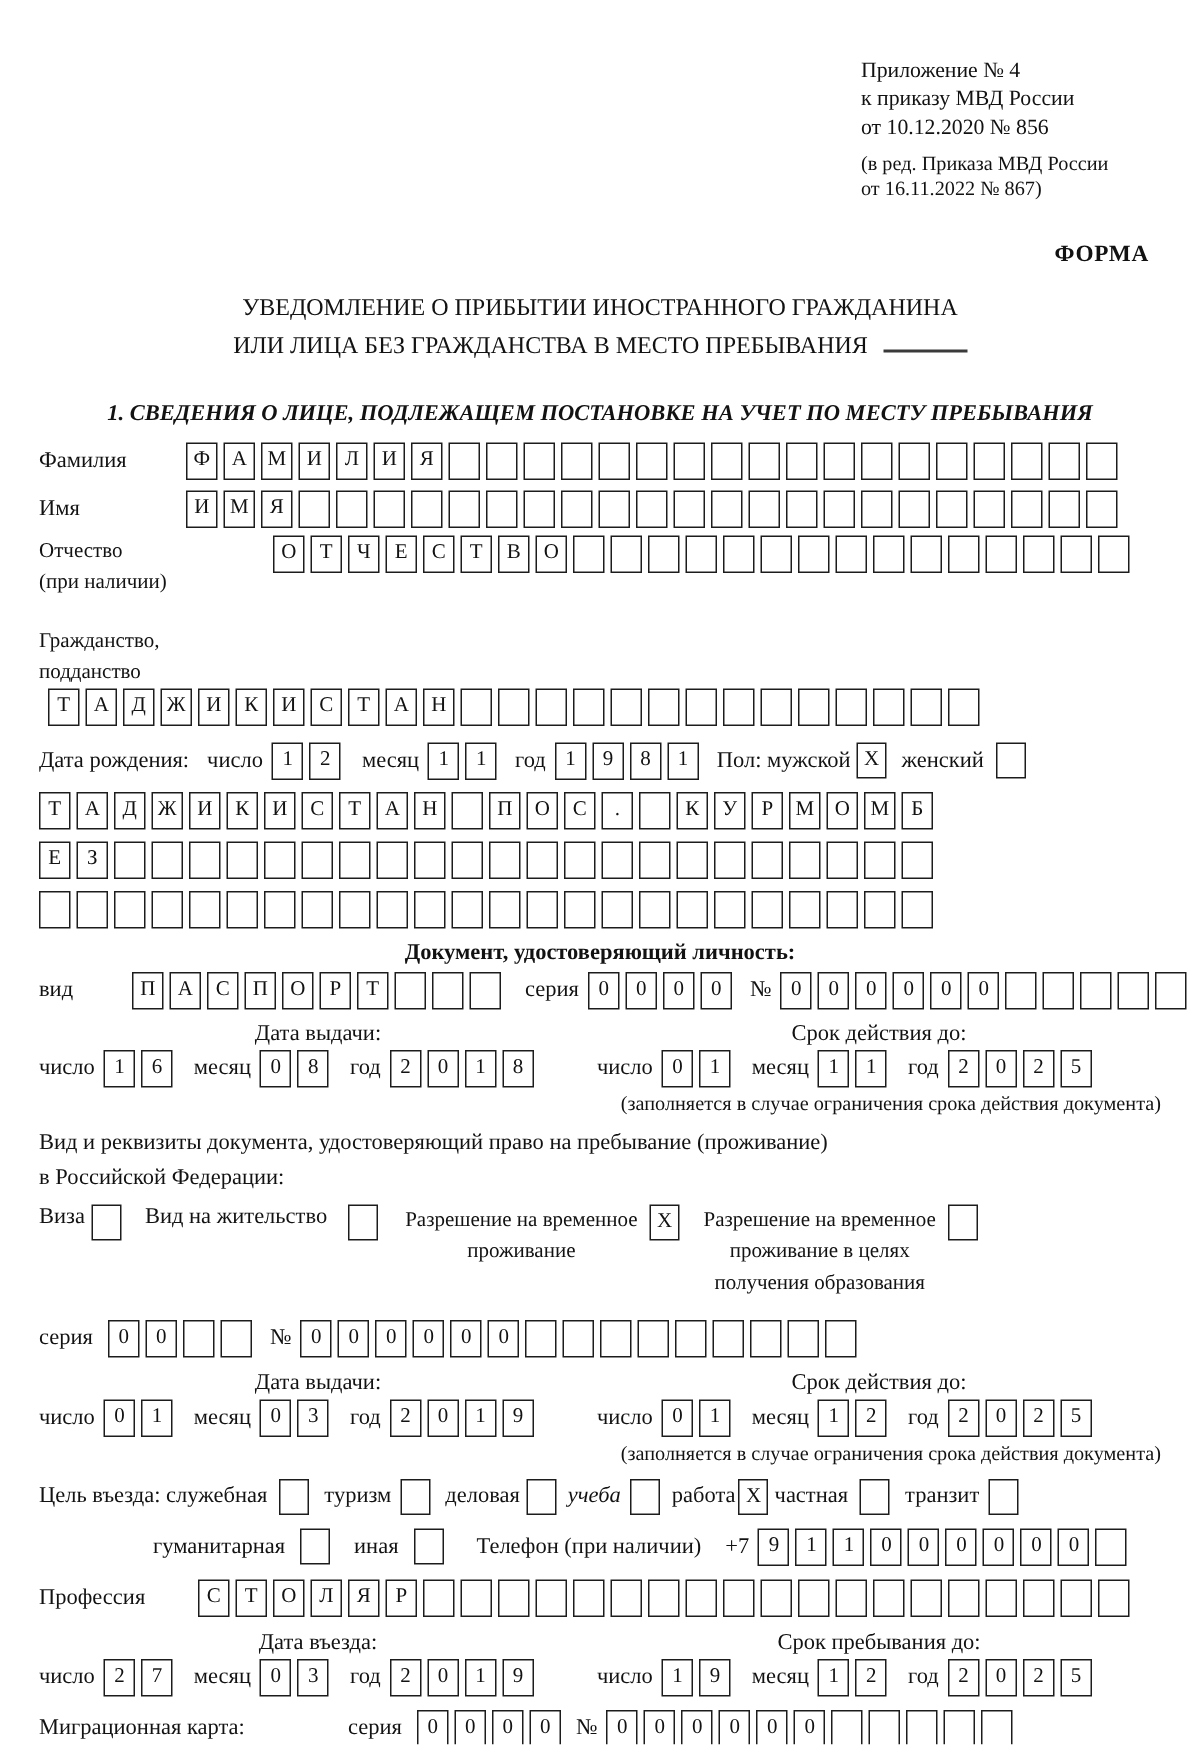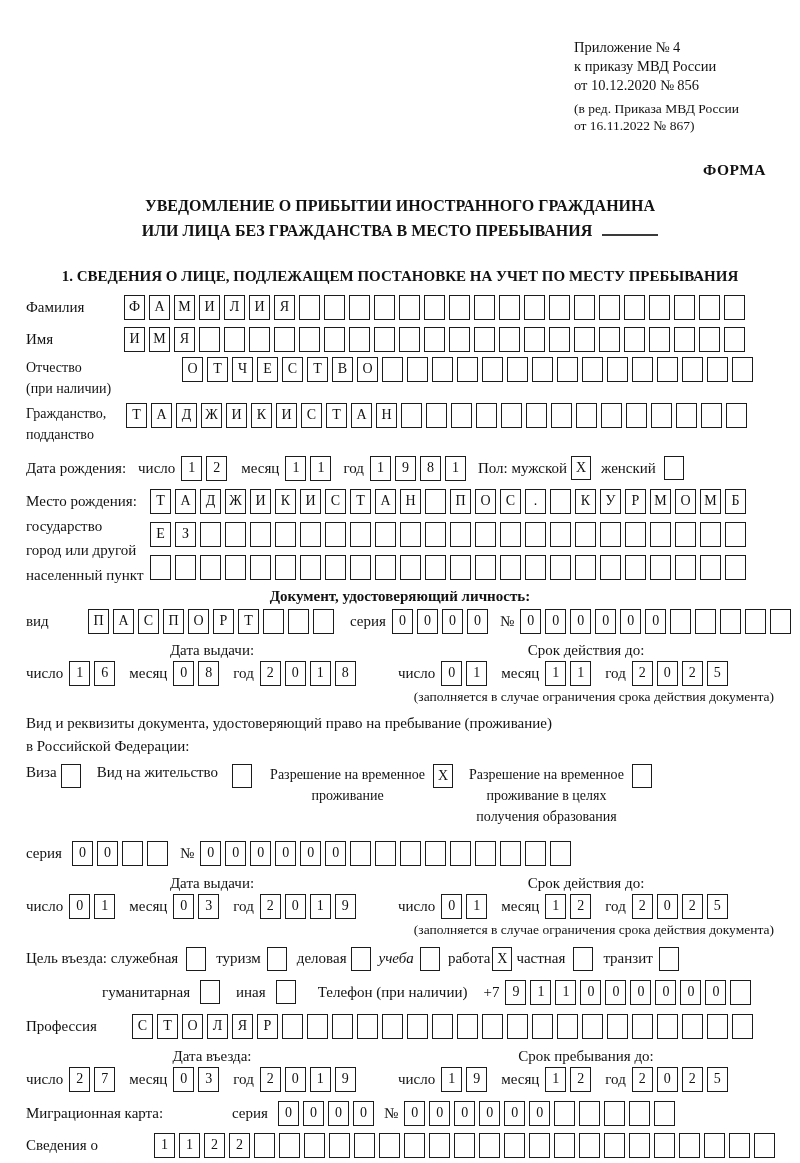--- a/index.html
+++ b/index.html
@@ -2,23 +2,23 @@
 <html><head>
 <meta charset="utf-8">
 <style>
   html,body{margin:0;padding:0;background:#fff;}
   .page{width:800px;height:1163px;box-sizing:border-box;padding:38px 26px 16px;background:#fff;
         font-family:"Liberation Serif",serif;color:#121212;overflow:hidden;}
   .hdr-wrap{display:flex;justify-content:flex-end;}
   .hdr{width:200px;font-size:14.5px;line-height:1.3;}
   .hdr .sub{font-size:13.5px;margin-top:5px;line-height:1.3;}
   .forma{text-align:right;font-weight:bold;font-size:15.5px;margin:26px 8px 0 0;letter-spacing:.5px;}
-  .title{text-align:center;font-weight:bold;font-size:16px;line-height:1.6;margin-top:14px;}
+  .title{text-align:center;font-weight:normal;font-size:16px;line-height:1.6;margin-top:14px;}
   .blank{display:inline-block;width:56px;border-bottom:2px solid #3a3a3a;margin-left:10px;}
-  .sect{font-weight:bold;font-size:15px;text-align:center;margin:24px 0 10px;}
+  .sect{font-weight:bold;font-size:15px;text-align:center;margin:24px 0 10px;font-style:italic;}
   .row{display:flex;align-items:center;margin-top:7px;}
   .row.top{align-items:flex-start;}
   .lbl{font-size:15px;white-space:nowrap;flex:none;}
   .stack{font-size:14px;line-height:1.5;flex:none;}
   .cells{display:flex;flex:none;margin-left:6px;}
   .cell{width:21px;height:25px;border:1.6px solid #1c1c1c;margin-right:4px;display:flex;align-items:center;
         justify-content:center;font-size:14px;flex:none;box-sizing:border-box;background:#fff;}
   .cb{width:20px;height:24px;border:1.6px solid #1c1c1c;display:flex;align-items:center;justify-content:center;
       font-size:14px;flex:none;box-sizing:border-box;margin-left:6px;background:#fff;}
   .center-bold{text-align:center;font-weight:bold;font-size:15px;margin-top:10px;}
@@ -145,21 +145,21 @@
           <div class="cell"></div>
           <div class="cell"></div>
           <div class="cell"></div>
           <div class="cell"></div>
           <div class="cell"></div>
           <div class="cell"></div>
           <div class="cell"></div>
           <div class="cell"></div>
         </div>
       </div>
-      <div class="row top" style="margin-top: 4px;">
+      <div class="row top" style="margin-top: 18px; flex-direction: column;">
         <div class="stack" style="width: 94px;">
           <div>Гражданство,</div>
           <div>подданство</div>
         </div>
         <div class="cells">
           <div class="cell">Т</div>
           <div class="cell">А</div>
           <div class="cell">Д</div>
           <div class="cell">Ж</div>
           <div class="cell">И</div>
@@ -203,26 +203,20 @@
           <div class="cell">9</div>
           <div class="cell">8</div>
           <div class="cell">1</div>
         </div>
         <span class="lbl" style="margin-left: 8px;">Пол: мужской</span>
         <div class="cb" style="margin-left: 4px;">X</div>
         <span class="lbl" style="margin-left: 10px;">женский</span>
         <div class="cb" style="margin-left: 8px;"></div>
       </div>
       <div class="blk" style="margin-top: 8px;">
-        <div class="blk-lbls" style="width: 124px;">
-          <div>Место рождения:</div>
-          <div>государство</div>
-          <div>город или другой</div>
-          <div>населенный пункт</div>
-        </div>
         <div class="blk-rows">
           <div class="cells">
             <div class="cell">Т</div>
             <div class="cell">А</div>
             <div class="cell">Д</div>
             <div class="cell">Ж</div>
             <div class="cell">И</div>
             <div class="cell">К</div>
             <div class="cell">И</div>
             <div class="cell">С</div>

